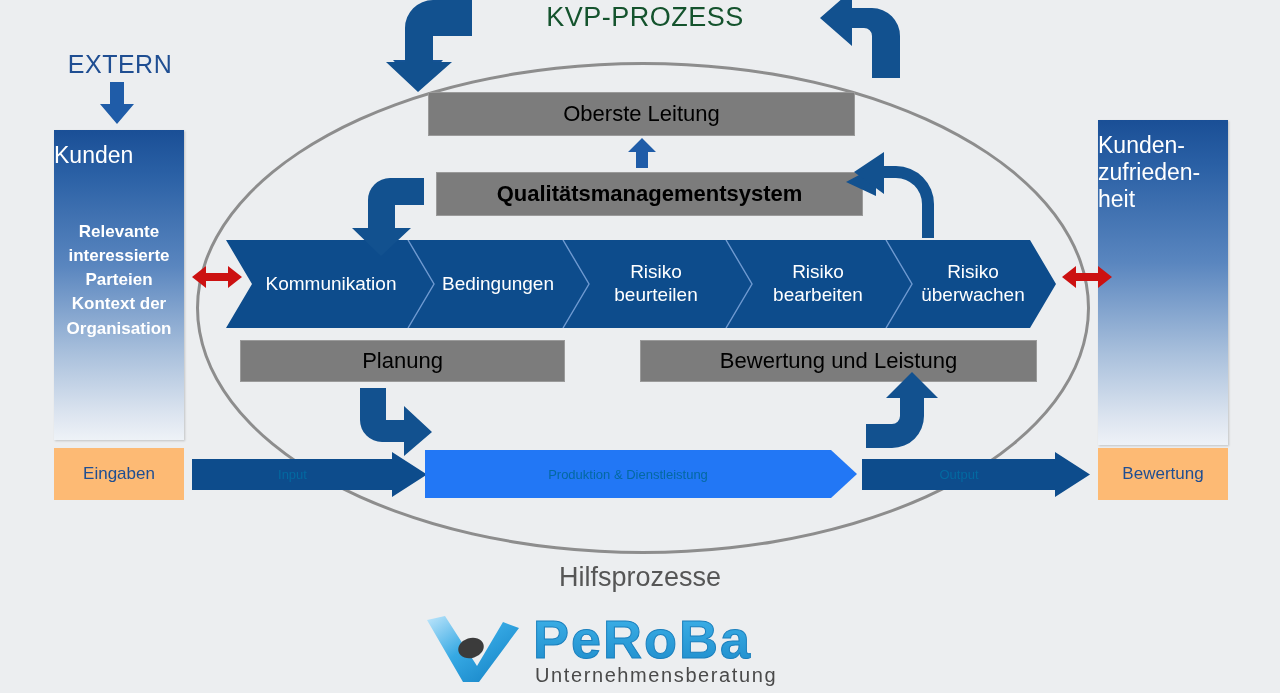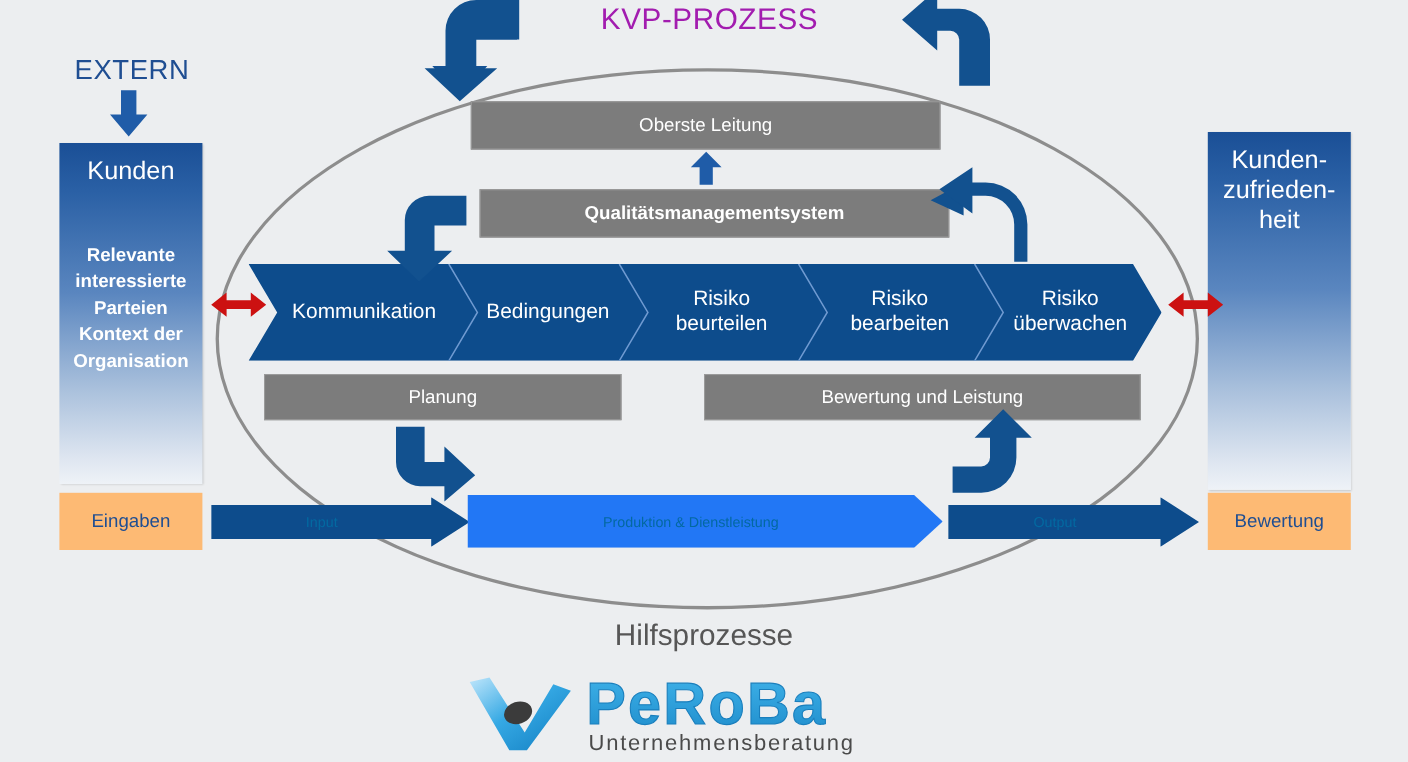--- a/index.html
+++ b/index.html
@@ -21,40 +21,40 @@
 
   
   #extern-label{
     left:55px;top:50px;width:130px;
     font-size:25px;color:#1f4e92;letter-spacing:.5px;
   }
 
   
   #kvp-title{
     left:455px;top:0px;width:380px;height:35px;
-    font-size:27px;color:#a21caf;letter-spacing:.5px;
+    font-size:27px;color:#14532d;letter-spacing:.5px;
   }
 
   
   #hilfs-label{
     left:490px;top:560px;width:300px;height:36px;
     font-size:27px;color:#565656;
   }
 
   
   .side-panel{
     width:130px;height:310px;
     background:linear-gradient(180deg,#1a4f96 0%,#2a60a5 14%,#5a86bf 44%,#a9c0dc 72%,#dde5f0 92%,#eef2f7 100%);
     box-shadow:1px 1px 2px rgba(0,0,0,.18);
   }
   #panel-left{left:54px;top:130px;}
   #panel-right{left:1098px;top:120px;height:325px;text-decoration:underline;}
   .panel-title{
     position:absolute;left:0;right:0;top:12px;
-    text-align:center;color:#ffffff;font-size:23px;line-height:1.18;
+    text-align:left;color:#ffffff;font-size:23px;line-height:1.18;
   }
   #panel-left .panel-body{
     position:absolute;left:0;right:0;top:90px;
     text-align:center;color:#ffffff;font-size:17px;line-height:1.42;font-weight:bold;
   }
   .panel-foot{
     width:130px;height:52px;
     background:#fdba74;
     display:flex;align-items:center;justify-content:center;
     color:#1f4e92;font-size:17px;
@@ -67,21 +67,21 @@
     left:196px;top:62px;width:894px;height:492px;
     border:3px solid #8d8d8d;border-radius:50%;
     box-sizing:border-box;
   }
 
   
   .grey-box{
     background:#7c7c7c;
     border:1px solid #9a9a9a;
     box-sizing:border-box;
-    color:#ffffff;font-size:17px;
+    color:#000000;font-size:22px;
   }
   #box-oberste{left:428px;top:92px;width:427px;height:44px;}
   #box-qms{left:436px;top:172px;width:427px;height:44px;font-weight:bold;}
   #box-planung{left:240px;top:340px;width:325px;height:42px;}
   #box-bewertung{left:640px;top:340px;width:397px;height:42px;}
 
   
   #chevron-band{left:226px;top:240px;width:830px;height:112px;}
   .chev-label{
     position:absolute;top:0;height:88px;

